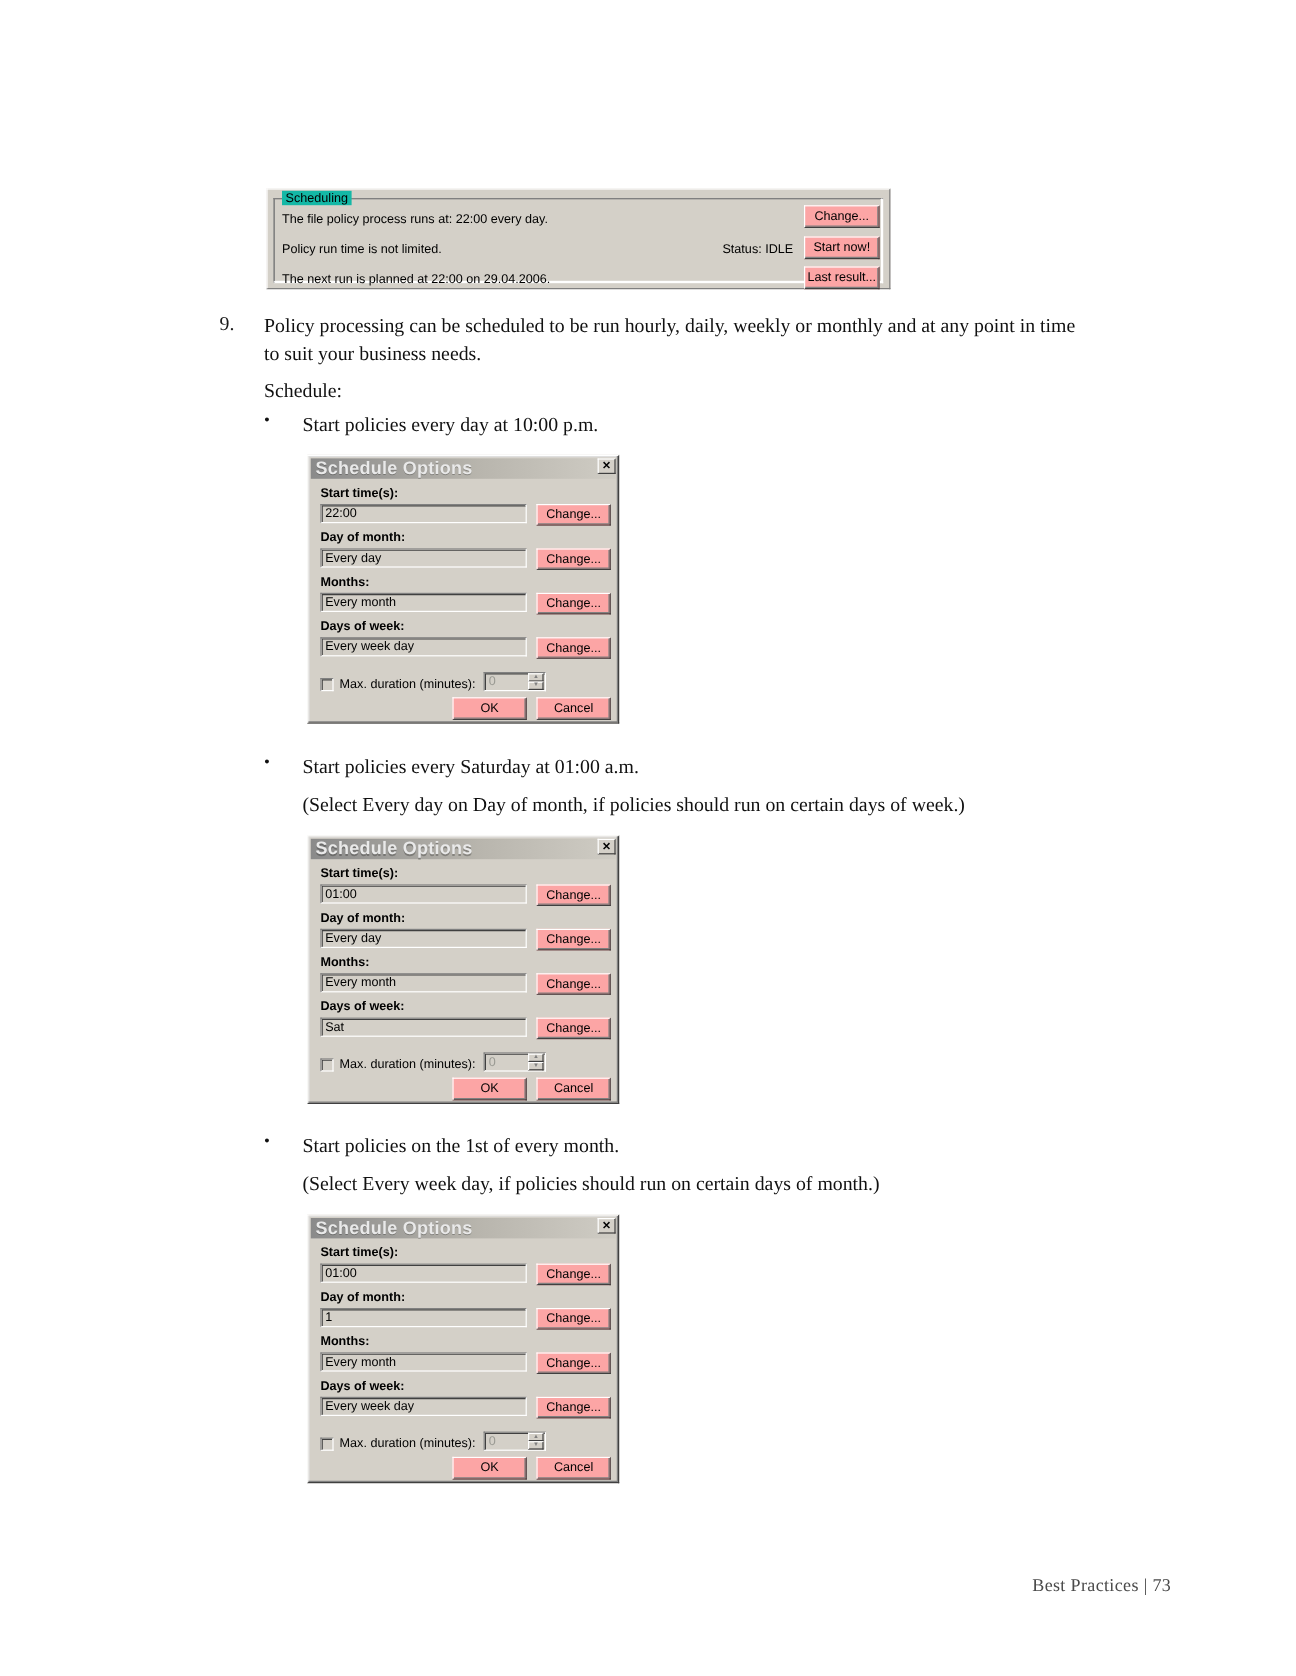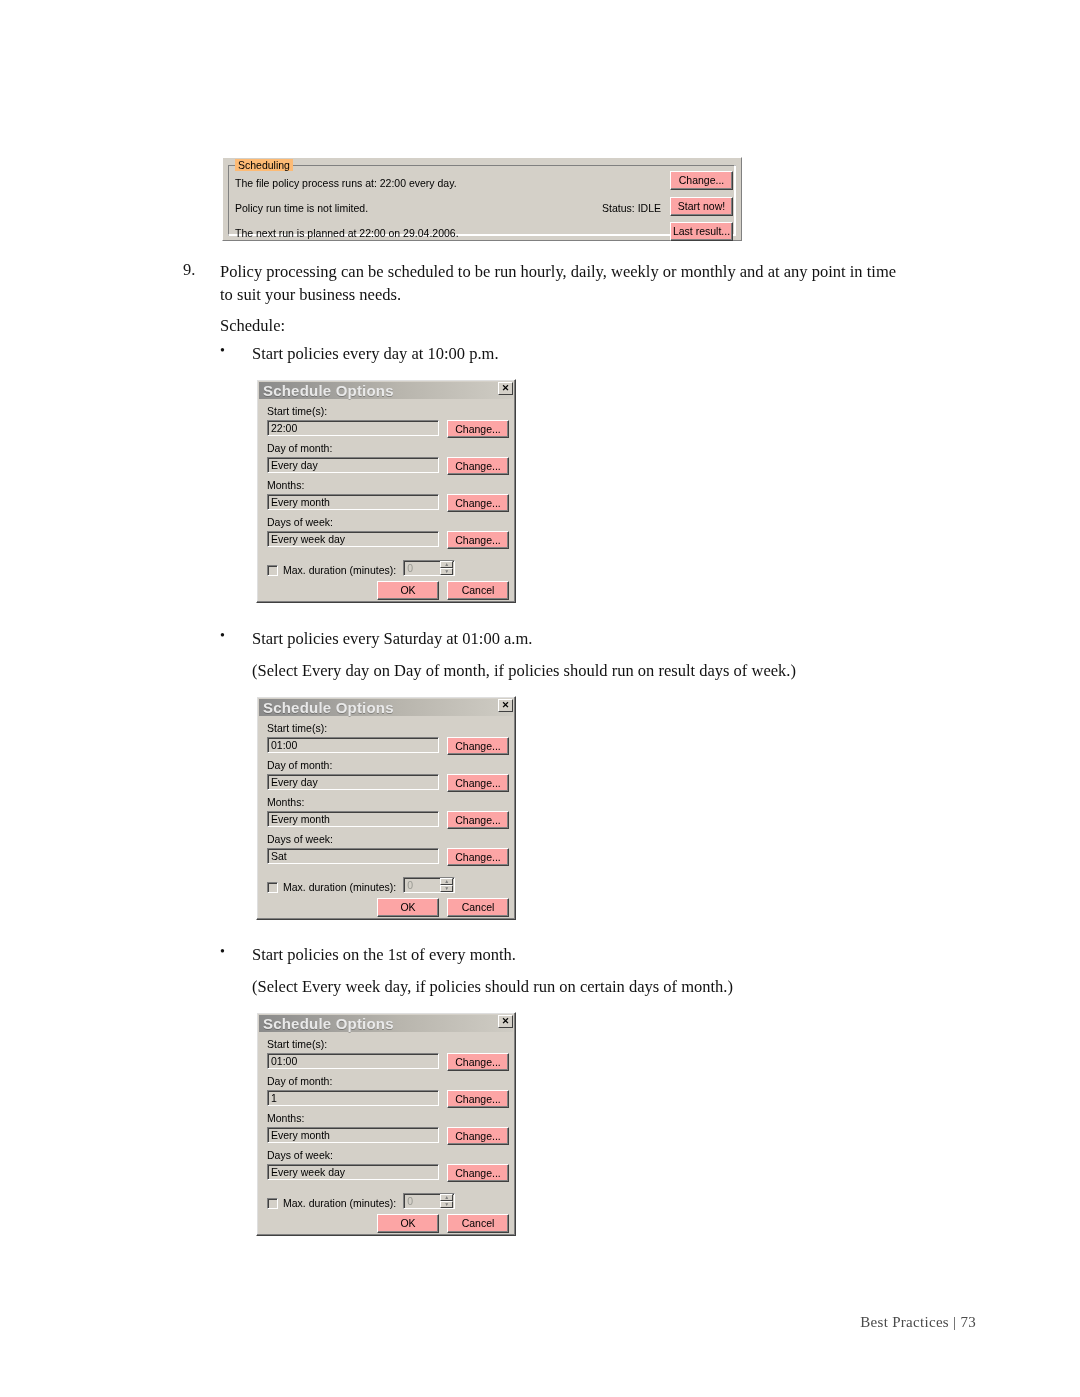--- a/index.html
+++ b/index.html
@@ -48,21 +48,21 @@
     left: -1px; top: -1px; right: 0; bottom: 0;
     border: 1px solid #ffffff;
     border-left-color: #808080;
     border-top-color: #808080;
     pointer-events: none;
   }
   .sched-legend {
     position: absolute;
     left: 12px;
     top: 1px;
-    background: #fdba74;
+    background: #14b8a6;
     padding: 0 3px;
     font-size: 10.5px;
     color: #000;
     line-height: 12px;
     z-index: 3;
   }
   .sched-line {
     position: absolute;
     left: 12px;
     font-size: 10.5px;
@@ -175,20 +175,21 @@
     font-weight: bold;
     color: #000;
     line-height: 1;
   }
   .fld-label {
     position: absolute;
     left: 10px;
     font-size: 10.5px;
     color: #000;
     white-space: nowrap;
+    font-weight: bold;
   }
   .fld-box {
     position: absolute;
     left: 10px;
     width: 172px;
     height: 16px;
     background: #d4d0c8;
     border-top: 1px solid #808080;
     border-left: 1px solid #808080;
     border-right: 1px solid #ffffff;
@@ -309,21 +310,21 @@
 <div class="num-marker" style="top:260px">9.</div>
 <div class="para" style="left:220px; top:260px; width:740px;">Policy processing can be scheduled to be run hourly, daily, weekly or monthly and at any point in time</div>
 <div class="para" style="left:220px; top:283px; width:740px;">to suit your business needs.</div>
 <div class="para" style="left:220px; top:314px;">Schedule:</div>
 
 <div class="bullet-dot" style="left:220px; top:343px;">•</div>
 <div class="para" style="left:252px; top:342px;">Start policies every day at 10:00 p.m.</div>
 
 <div class="bullet-dot" style="left:220px; top:628px;">•</div>
 <div class="para" style="left:252px; top:627px;">Start policies every Saturday at 01:00 a.m.</div>
-<div class="para" style="left:252px; top:659px;">(Select Every day on Day of month, if policies should run on result days of week.)</div>
+<div class="para" style="left:252px; top:659px;">(Select Every day on Day of month, if policies should run on certain days of week.)</div>
 
 <div class="bullet-dot" style="left:220px; top:944px;">•</div>
 <div class="para" style="left:252px; top:943px;">Start policies on the 1st of every month.</div>
 <div class="para" style="left:252px; top:975px;">(Select Every week day, if policies should run on certain days of month.)</div>
 
 <div class="dlg" style="left:256px; top:379px;">
   <div class="dlg-title">
     <span class="dlg-title-text">Schedule Options</span>
   </div>
   <div class="dlg-close">✕</div>

